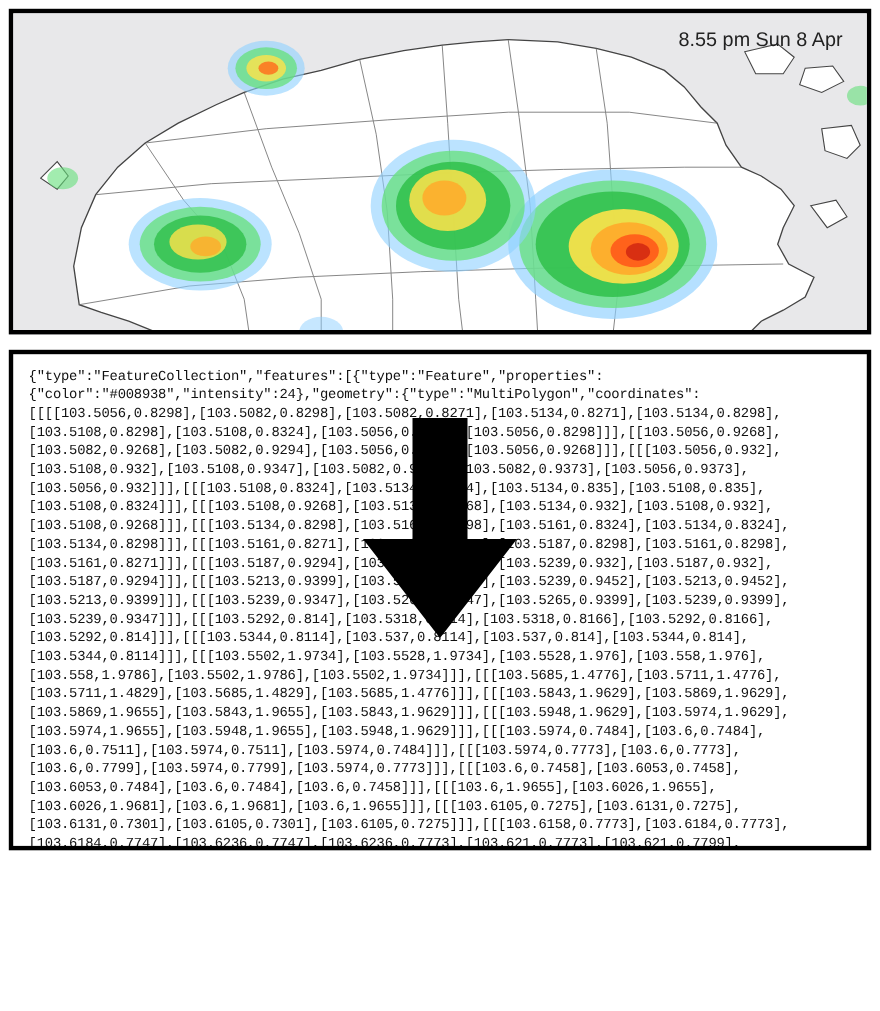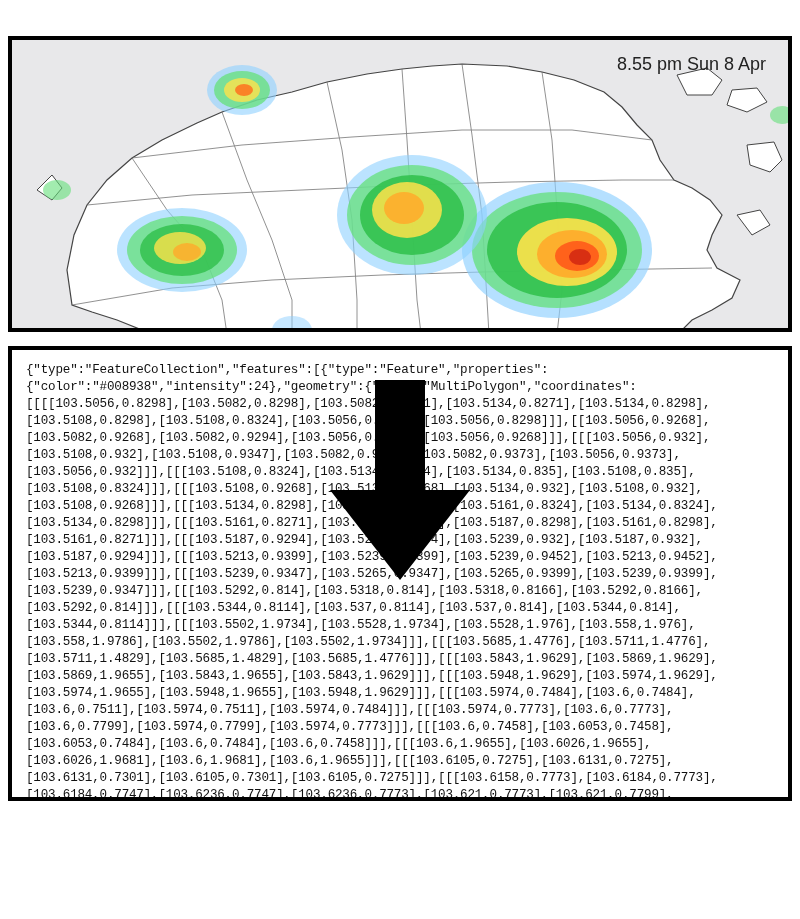--- a/index.html
+++ b/index.html
@@ -14,21 +14,20 @@
   .panel {
     border: 4px solid #000;
     background: #fff;
     position: relative;
   }
   .map-panel {
     width: 784px;
     height: 296px;
     background: #e8e8ea;
     overflow: hidden;
-    margin-top: 28px;
   }
   .map-panel svg { display: block; }
   .timestamp {
     position: absolute;
     top: 14px;
     right: 22px;
     font-family: -apple-system, "Helvetica Neue", Helvetica, Arial, sans-serif;
     font-size: 18px;
     color: #222;
     font-weight: 400;

